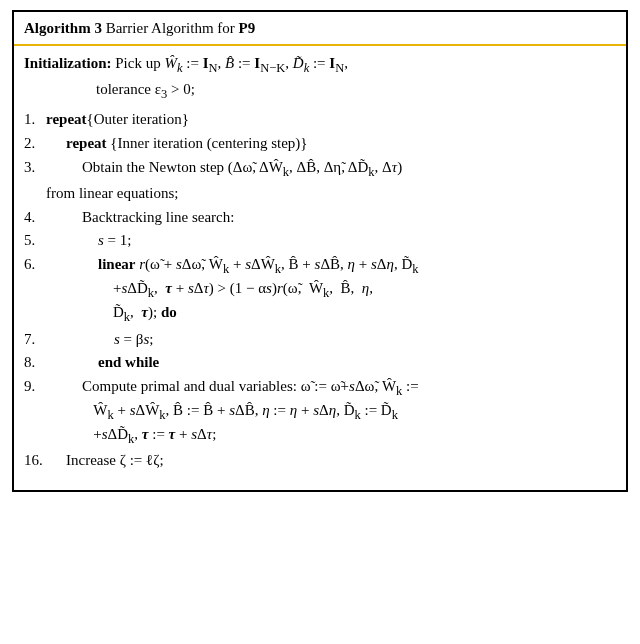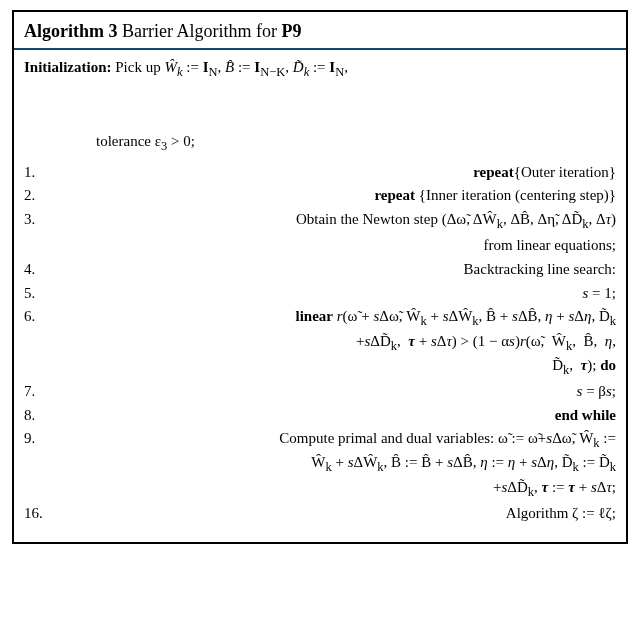--- a/index.html
+++ b/index.html
@@ -21,22 +21,22 @@
 
     .algorithm-box {
       border: 2px solid #000;
       padding: 0;
       width: 100%;
     }
 
     .algorithm-header {
       background: #ffffff;
       padding: 6px 10px 4px 10px;
-      border-bottom: 2px solid #0c4a6e;
-      font-size: 18px;
+      border-bottom: 2px solid #eab308;
+      font-size: 15px;
     }
 
     .algorithm-body {
       padding: 6px 10px 16px 10px;
     }
 
     .line {
       display: flex;
       align-items: flex-start;
       margin-bottom: 2px;
@@ -44,21 +44,20 @@
 
     .line-num {
       min-width: 22px;
       font-size: 15px;
       flex-shrink: 0;
     }
 
     .line-content {
       flex: 1;
       font-size: 15px;
-      text-align: right;
     }
 
     .indent1 {
       padding-left: 20px;
     }
 
     .indent2 {
       padding-left: 36px;
     }
 
@@ -84,21 +83,21 @@
   <div class="algorithm-header">
     <span style="font-weight:bold;">Algorithm 3</span>
     <span> Barrier Algorithm for <strong>P9</strong></span>
   </div>
   <div class="algorithm-body">
 
     <div class="init-block">
       <div class="init-line">
         <strong>Initialization:</strong> Pick up <em>Ŵ<sub>k</sub></em> := <strong>I</strong><sub>N</sub>, <em>B̂</em> := <strong>I</strong><sub>N−K</sub>, <em>D̃<sub>k</sub></em> := <strong>I</strong><sub>N</sub>,
       </div>
-      <div class="init-line" style="padding-left:72px;margin-top:48px;">
+      <div class="init-line" style="padding-left:72px;">
         tolerance ε<sub>3</sub> &gt; 0;
       </div>
     </div>
 
     <div class="line">
       <span class="line-num">1.</span>
       <span class="line-content">
         <strong>repeat</strong>{Outer iteration}
       </span>
     </div>
@@ -167,19 +166,19 @@
         Compute primal and dual variables: ω̃ := ω̃+<em>s</em>Δω̃, Ŵ<sub>k</sub> :=<br>
         &nbsp;&nbsp;&nbsp;Ŵ<sub>k</sub> + <em>s</em>ΔŴ<sub>k</sub>, B̂ := B̂ + <em>s</em>ΔB̂, <em>η</em> := <em>η</em> + <em>s</em>Δ<em>η</em>, D̃<sub>k</sub> := D̃<sub>k</sub><br>
         &nbsp;&nbsp;&nbsp;+<em>s</em>ΔD̃<sub>k</sub>, <em><strong>τ</strong></em> := <em><strong>τ</strong></em> + <em>s</em>Δ<em>τ</em>;
       </span>
     </div>
 
 
     <div class="line">
       <span class="line-num">16.</span>
       <span class="line-content indent1">
-        Algorithm ζ := ℓζ;
+        Increase ζ := ℓζ;
       </span>
     </div>
 
 
   </div>
 </div>
 
 </body></html>

